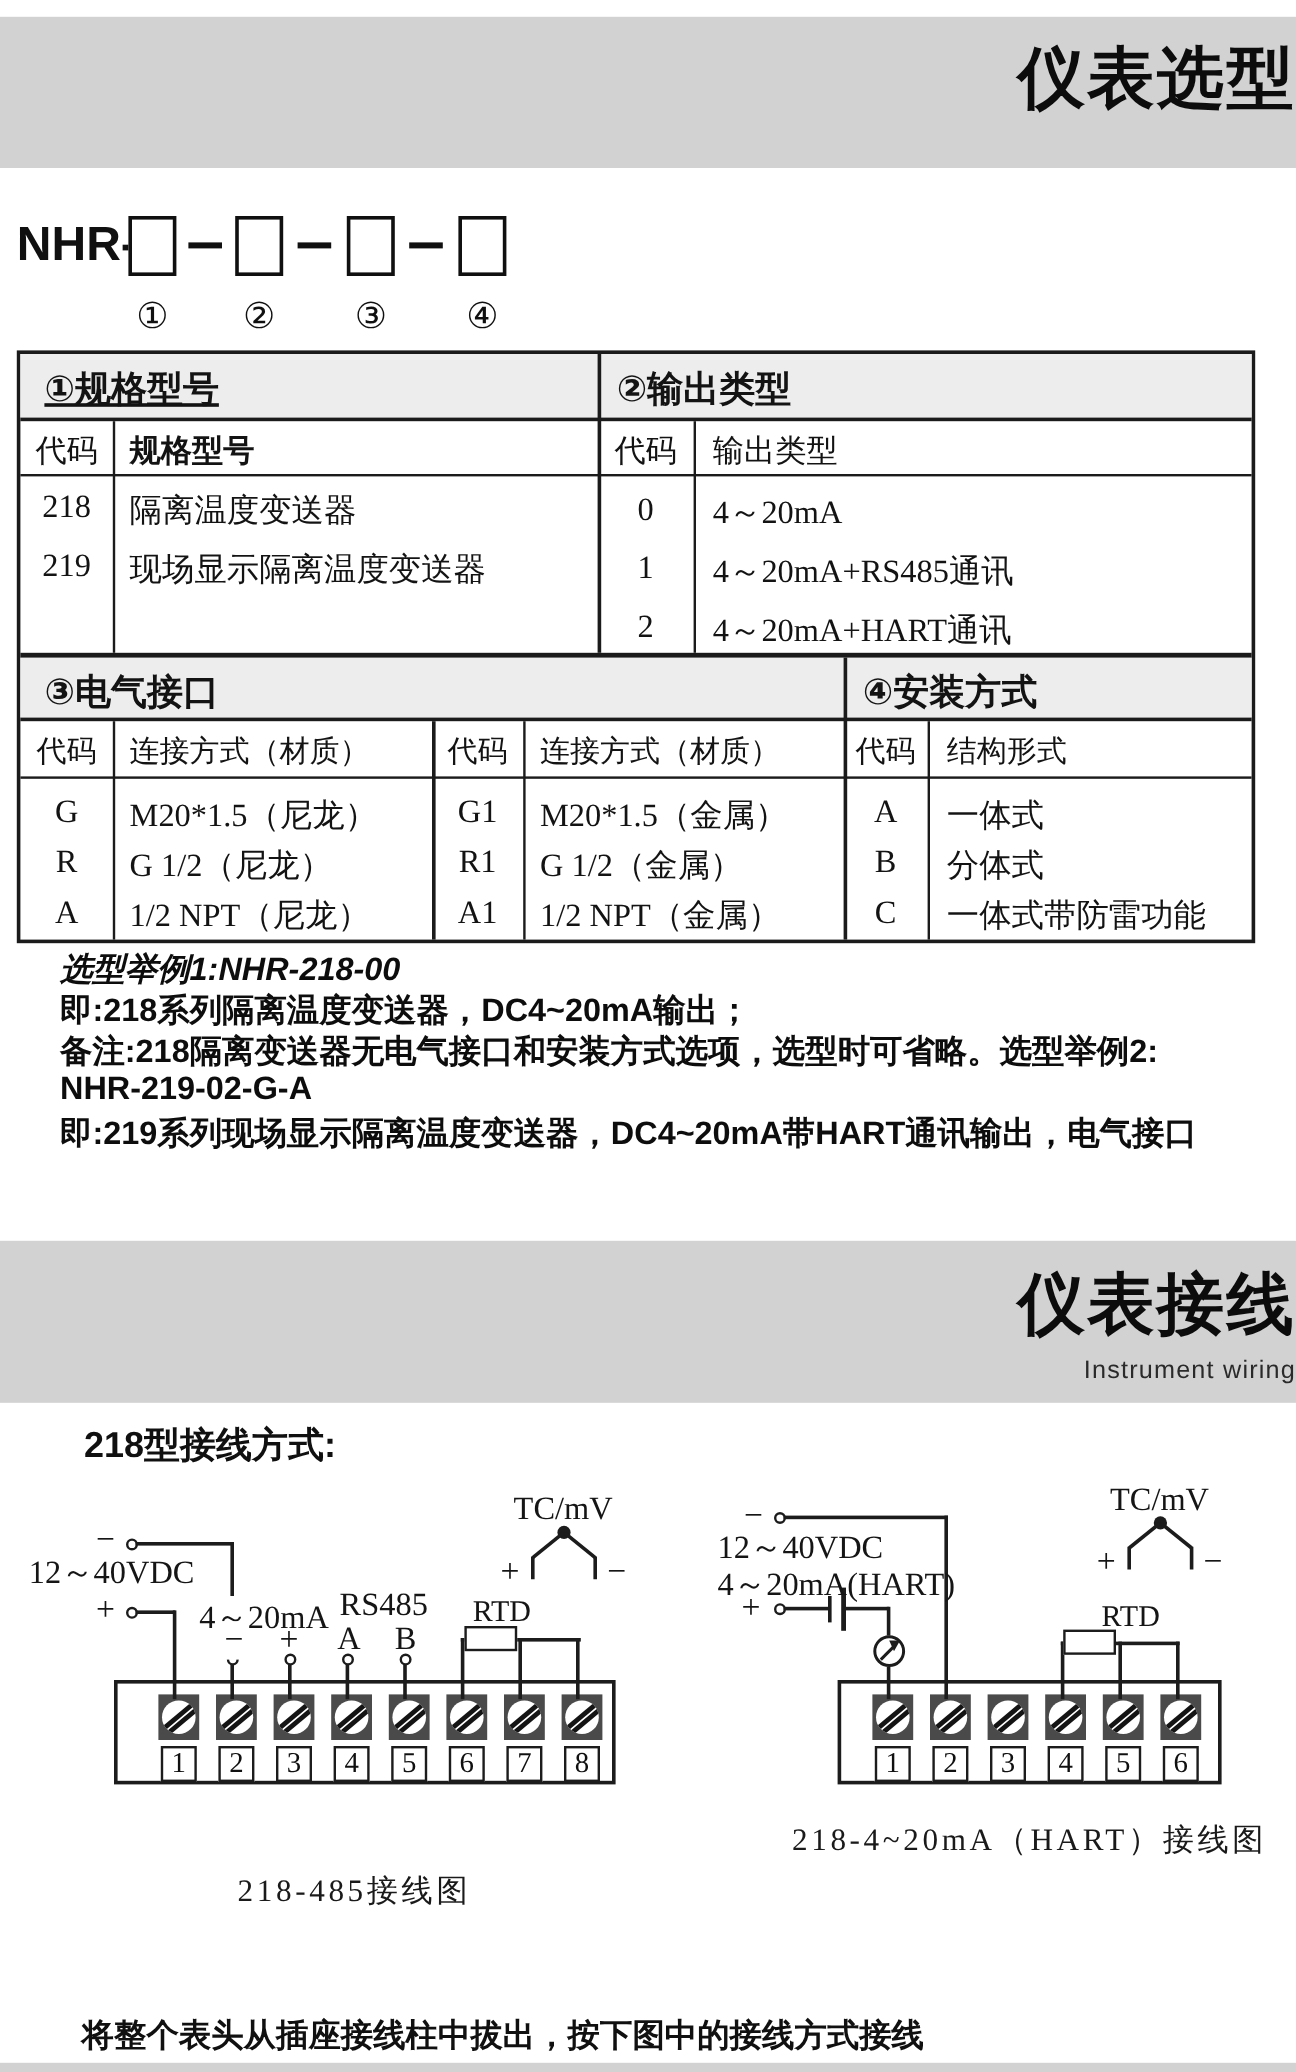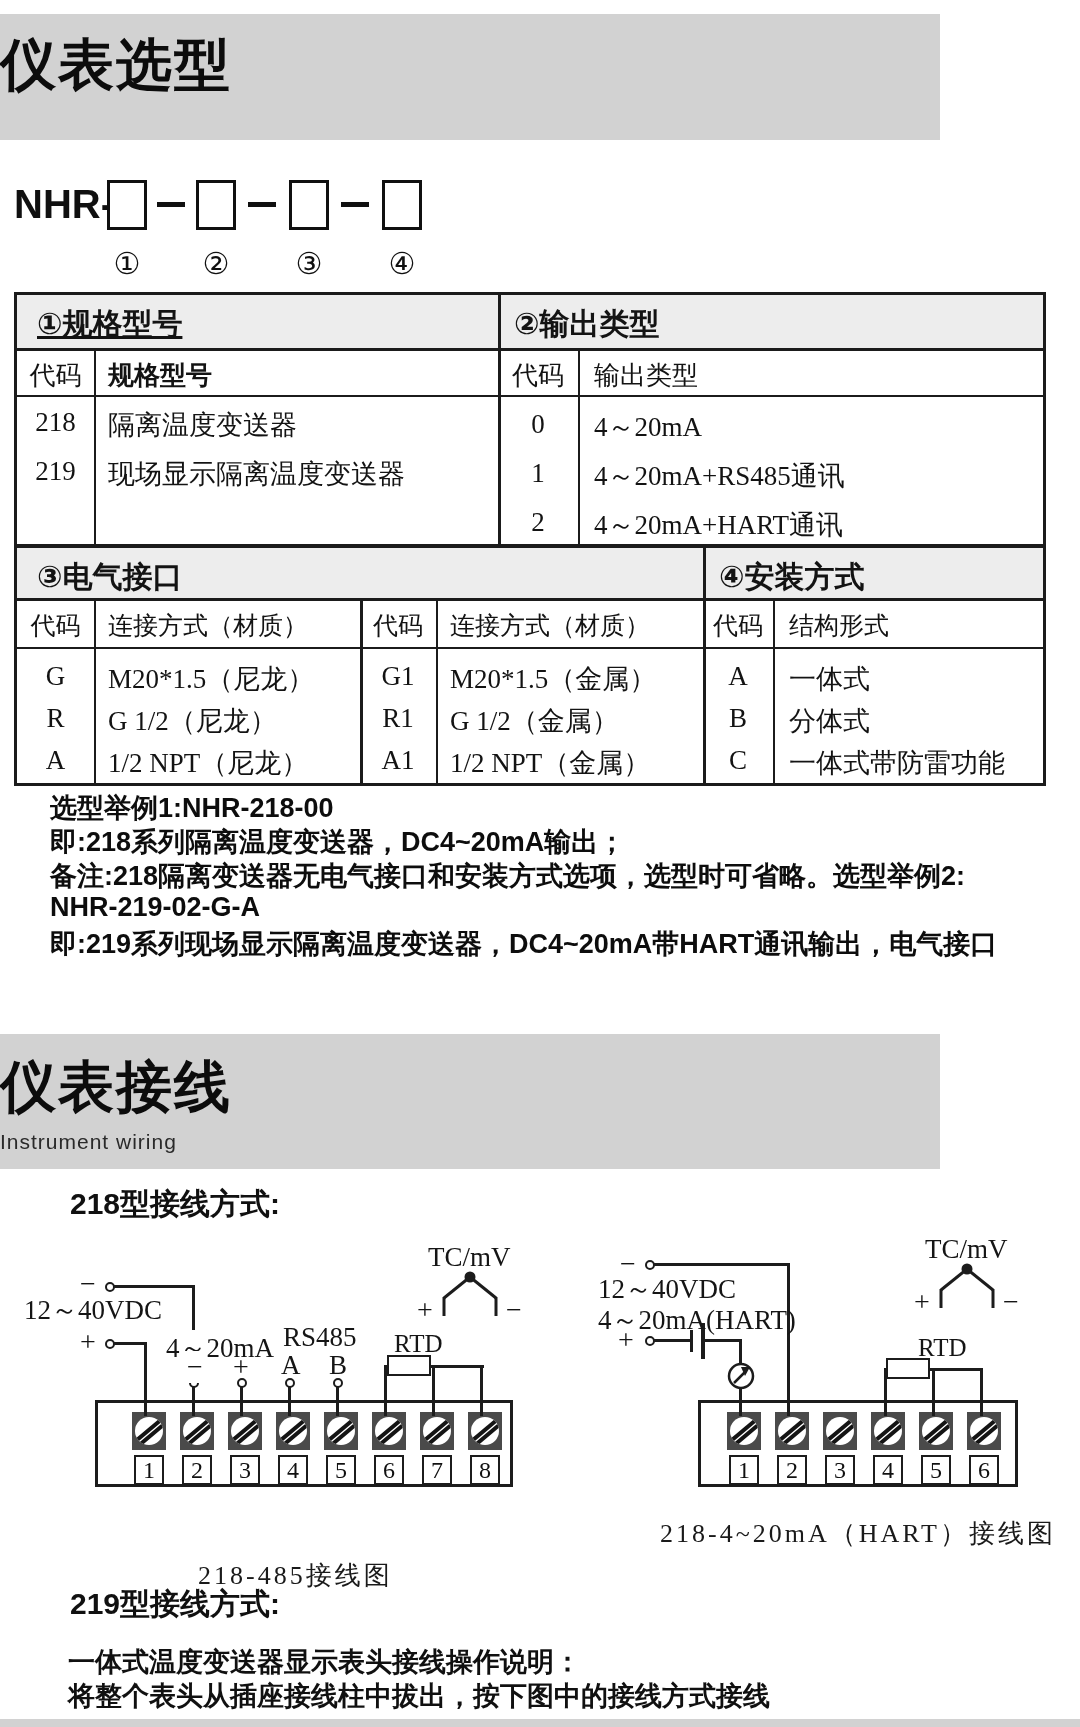--- a/index.html
+++ b/index.html
@@ -1,19 +1,19 @@
 <!DOCTYPE html>
 <html><head>
 <meta charset="utf-8">
 <style>
   html,body{margin:0;padding:0;background:#fff;}
   .page{position:relative;width:1080px;height:1727px;background:#ffffff;overflow:hidden;
         font-family:"Liberation Sans","DejaVu Sans",sans-serif;color:#101010;}
   .abs{position:absolute;}
-  .band{position:absolute;left:0;width:940px;background:#d2d2d2;text-align:left;}
+  .band{position:absolute;left:0;width:1080px;background:#d2d2d2;text-align:right;}
   .band-title{font-size:56px;font-weight:700;letter-spacing:2px;color:#0c0c0c;}
   .band-sub{font-size:21px;font-weight:400;color:#2a2a2a;letter-spacing:1px;margin-top:4px;}
   .serif{font-family:"Liberation Serif","DejaVu Serif",serif;}
   .hei{font-family:"Liberation Sans","DejaVu Sans",sans-serif;font-weight:700;}
   .lbl{position:absolute;white-space:nowrap;color:#151515;}
   .wire{position:absolute;background:#1c1c1c;}
   .node{position:absolute;width:10px;height:10px;border:2.5px solid #1c1c1c;border-radius:50%;
         background:#fff;box-sizing:border-box;}
   .resistor{position:absolute;width:44px;height:21px;border:2.5px solid #1c1c1c;background:#fff;box-sizing:border-box;}
   .mbox{position:absolute;width:40px;height:50px;border:3px solid #101010;box-sizing:border-box;background:#fff;}
@@ -135,21 +135,21 @@
     <div class="tcell cell" style="left:433px;top:450px;">1/2 NPT（金属）</div>
 
     <div class="tcell cell tc-center" style="left:686px;top:366px;width:70px;">A</div>
     <div class="tcell cell" style="left:772px;top:366px;">一体式</div>
     <div class="tcell cell tc-center" style="left:686px;top:408px;width:70px;">B</div>
     <div class="tcell cell" style="left:772px;top:408px;">分体式</div>
     <div class="tcell cell tc-center" style="left:686px;top:450px;width:70px;">C</div>
     <div class="tcell cell" style="left:772px;top:450px;">一体式带防雷功能</div>
   </div>
 
-  <div class="ex-line" style="top:790px;">选型举例1:NHR-218-00</div>
+  <div class="ex-line" style="top:790px;font-style:italic;">选型举例1:NHR-218-00</div>
   <div class="ex-line" style="top:824px;">即:218系列隔离温度变送器，DC4~20mA输出；</div>
   <div class="ex-line" style="top:858px;">备注:218隔离变送器无电气接口和安装方式选项，选型时可省略。选型举例2:</div>
   <div class="ex-line" style="top:892px;">NHR-219-02-G-A</div>
   <div class="ex-line" style="top:926px;">即:219系列现场显示隔离温度变送器，DC4~20mA带HART通讯输出，电气接口</div>
 
   <div class="band" style="top:1034px;height:135px;">
     <div class="band-title" style="margin-top:16px;">仪表接线</div>
     <div class="band-sub">Instrument wiring</div>
   </div>
 
@@ -365,19 +365,17 @@
   <div class="lbl sign" style="left:620px;top:1248px;">−</div>
   <div class="lbl serif" style="left:598px;top:1271px;font-size:27px;">12～40VDC</div>
   <div class="lbl serif" style="left:598px;top:1302px;font-size:27px;">4～20mA(HART)</div>
   <div class="lbl sign" style="left:618px;top:1324px;">+</div>
   <div class="lbl serif" style="left:925px;top:1234px;font-size:27px;">TC/mV</div>
   <div class="lbl sign" style="left:914px;top:1286px;">+</div>
   <div class="lbl sign" style="left:1003px;top:1286px;">−</div>
   <div class="lbl serif" style="left:918px;top:1334px;font-size:25px;">RTD</div>
   <div class="caption" style="left:660px;top:1516px;">218-4~20mA（HART）接线图</div>
 
-  <div class="abs hei" style="left:70px;top:1584px;font-size:30px;">219型接线方式:</div>
-  <div class="abs hei" style="left:68px;top:1644px;font-size:27px;white-space:nowrap;">一体式温度变送器显示表头接线操作说明：</div>
   <div class="abs hei" style="left:68px;top:1678px;font-size:27px;white-space:nowrap;">将整个表头从插座接线柱中拔出，按下图中的接线方式接线</div>
 
   <div class="abs" style="left:0;top:1719px;width:1080px;height:8px;background:#d2d2d2;"></div>
 
 </div>
 
 </body></html>

